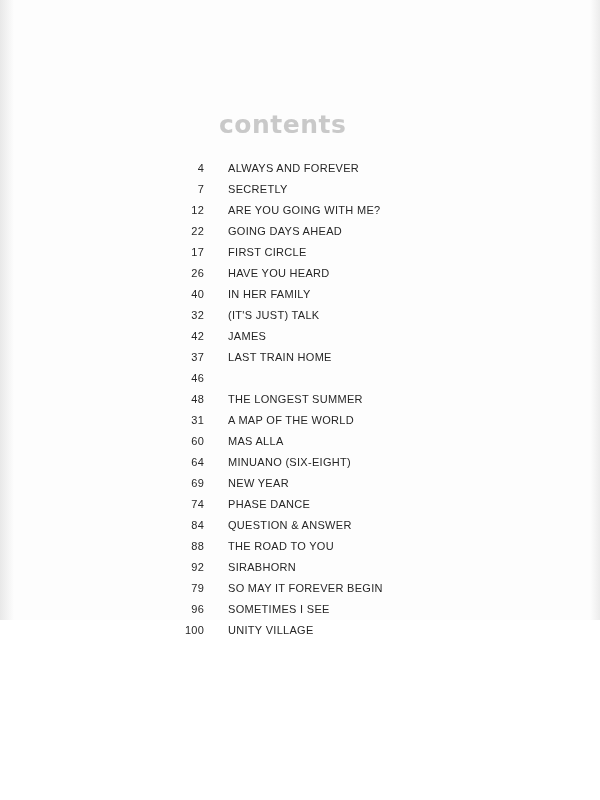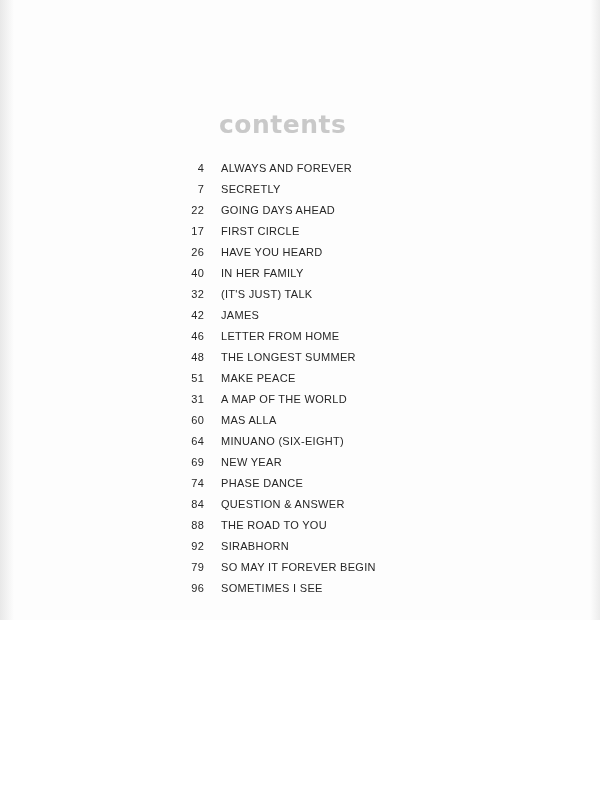--- a/index.html
+++ b/index.html
@@ -60,21 +60,21 @@
     line-height: 21px;
   }
   .toc-page {
     width: 54px;
     text-align: right;
     font-size: 11px;
     color: #262626;
     letter-spacing: 0.2px;
   }
   .toc-title {
-    margin-left: 17px;
+    margin-left: 24px;
     font-size: 11px;
     color: #262626;
     letter-spacing: 0.3px;
     white-space: nowrap;
   }
 </style>
 </head>
 <body>
 
 <div class="page">
@@ -82,20 +82,24 @@
   <div class="contents-title">contents</div>
 
   <div class="toc">
       <div class="toc-row">
         <span class="toc-page">4</span>
         <span class="toc-title">ALWAYS AND FOREVER</span>
       </div>
       <div class="toc-row">
         <span class="toc-page">7</span>
         <span class="toc-title">SECRETLY</span>
+      </div>
+      <div class="toc-row">
+        <span class="toc-page">12</span>
+        <span class="toc-title">ARE YOU GOING WITH ME?</span>
       </div>
       <div class="toc-row">
         <span class="toc-page">22</span>
         <span class="toc-title">GOING DAYS AHEAD</span>
       </div>
       <div class="toc-row">
         <span class="toc-page">17</span>
         <span class="toc-title">FIRST CIRCLE</span>
       </div>
       <div class="toc-row">
@@ -108,30 +112,29 @@
       </div>
       <div class="toc-row">
         <span class="toc-page">32</span>
         <span class="toc-title">(IT'S JUST) TALK</span>
       </div>
       <div class="toc-row">
         <span class="toc-page">42</span>
         <span class="toc-title">JAMES</span>
       </div>
       <div class="toc-row">
+        <span class="toc-page">37</span>
+        <span class="toc-title">LAST TRAIN HOME</span>
+      </div>
+      <div class="toc-row">
         <span class="toc-page">46</span>
-        <span class="toc-title">LETTER FROM HOME</span>
       </div>
       <div class="toc-row">
         <span class="toc-page">48</span>
         <span class="toc-title">THE LONGEST SUMMER</span>
-      </div>
-      <div class="toc-row">
-        <span class="toc-page">51</span>
-        <span class="toc-title">MAKE PEACE</span>
       </div>
       <div class="toc-row">
         <span class="toc-page">31</span>
         <span class="toc-title">A MAP OF THE WORLD</span>
       </div>
       <div class="toc-row">
         <span class="toc-page">60</span>
         <span class="toc-title">MAS ALLA</span>
       </div>
       <div class="toc-row">
@@ -159,15 +162,19 @@
         <span class="toc-title">SIRABHORN</span>
       </div>
       <div class="toc-row">
         <span class="toc-page">79</span>
         <span class="toc-title">SO MAY IT FOREVER BEGIN</span>
       </div>
       <div class="toc-row">
         <span class="toc-page">96</span>
         <span class="toc-title">SOMETIMES I SEE</span>
       </div>
+      <div class="toc-row">
+        <span class="toc-page">100</span>
+        <span class="toc-title">UNITY VILLAGE</span>
+      </div>
     </div>
 
 </div>
 
 </body></html>

